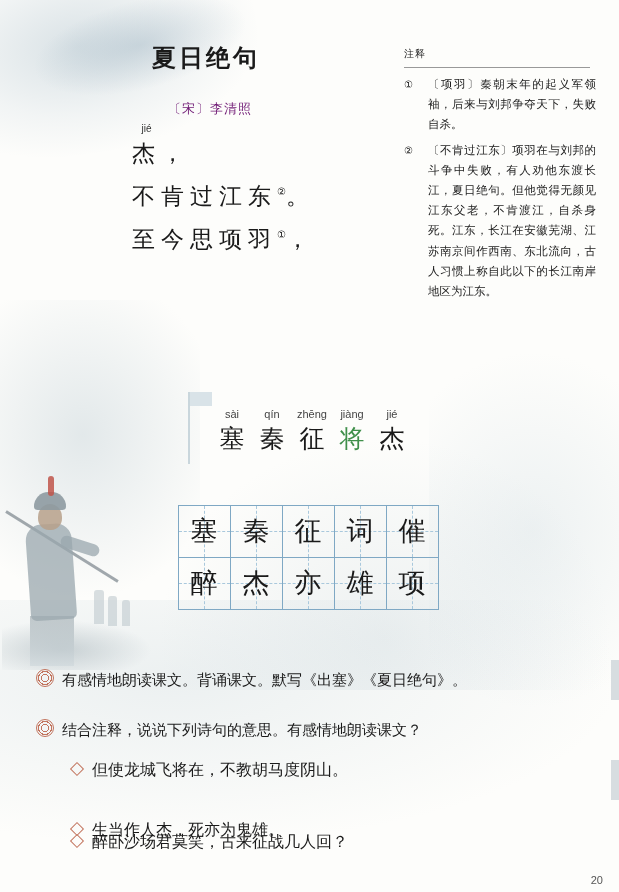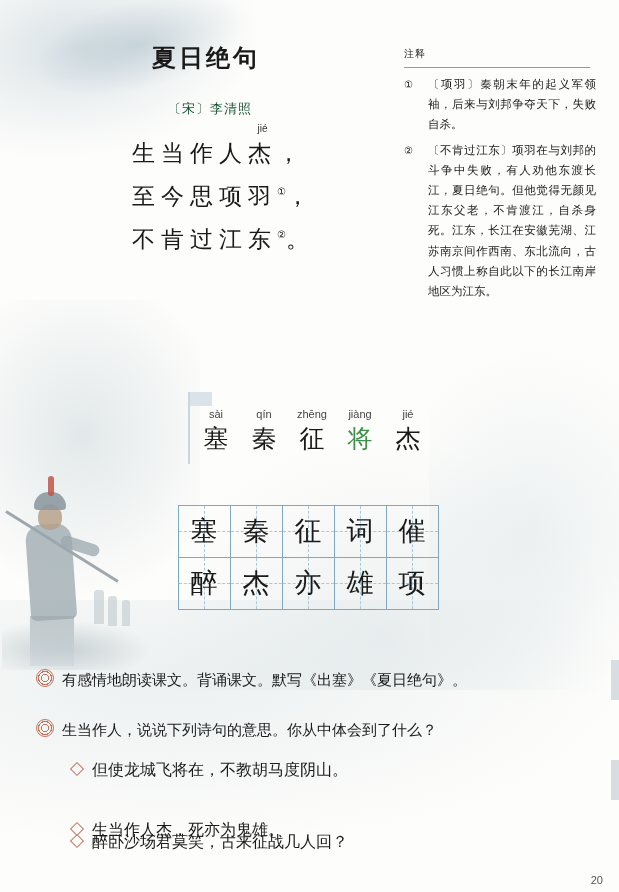--- a/index.html
+++ b/index.html
@@ -40,21 +40,21 @@
     background:radial-gradient(ellipse at 50% 80%, rgba(190,205,212,0.25) 0%, rgba(255,255,255,0) 68%);
   }
 
   
   .poem-title{
     position:absolute;left:152px;top:42px;
     font-size:24px;letter-spacing:3px;font-weight:600;
   }
   .poem-author{
     position:absolute;left:168px;top:100px;
-    font-size:13px;color:#14532d;letter-spacing:1px;
+    font-size:13px;color:#701a75;letter-spacing:1px;
   }
   .poem-lines{position:absolute;left:132px;top:138px;}
   .poem-line{
     font-size:23px;letter-spacing:6px;margin-bottom:12px;
     position:relative;white-space:nowrap;
   }
   .ruby-holder{position:relative;display:inline-block;}
   .ruby-top{
     position:absolute;top:-15px;left:50%;transform:translateX(-50%);
     font-size:10px;letter-spacing:0;font-family:"Liberation Sans",sans-serif;color:#333;
@@ -73,21 +73,21 @@
   .note-item{display:flex;margin-bottom:6px;}
   .note-num{
     flex:0 0 16px;font-family:"Liberation Sans",sans-serif;font-size:10px;
     padding-top:2px;
   }
   .note-body{flex:1;text-align:justify;margin-left:8px;}
 
   
   .pinyin-row{
     position:absolute;left:196px;top:408px;width:232px;
-    display:flex;justify-content:space-between;
+    display:flex;justify-content:center;
   }
   .py-cell{width:40px;text-align:center;}
   .py{font-family:"Liberation Sans",sans-serif;font-size:11px;color:#444;}
   .hz{font-size:25px;margin-top:2px;letter-spacing:0;}
   .hz.green{color:#3f8f4a;}
   .flag-pole{
     position:absolute;left:188px;top:392px;width:2px;height:72px;background:#c9d6dc;
   }
   .flag{
     position:absolute;left:190px;top:392px;width:22px;height:14px;
@@ -190,27 +190,27 @@
 <div class="wash wash-left-mid"></div>
 <div class="wash wash-hill"></div>
 <div class="wash wash-right"></div>
 <div class="wash wash-bottom"></div>
 
 <div class="poem-title">夏日绝句</div>
 <div class="poem-author">〔宋〕李清照</div>
 
 <div class="poem-lines">
   <div class="poem-line">
-    <span>生当作人</span><span class="ruby-holder"><span class="ruby-top">jié</span><span>杰</span></span><span>，</span>
+    <span class="ruby-holder"><span class="ruby-top">jié</span><span>杰</span></span><span>，</span>
+  </div>
+  <div class="poem-line">
+    <span>不肯过江东</span><span class="sup">②</span><span>。</span>
   </div>
   <div class="poem-line">
     <span>至今思项羽</span><span class="sup">①</span><span>，</span>
-  </div>
-  <div class="poem-line">
-    <span>不肯过江东</span><span class="sup">②</span><span>。</span>
   </div>
 </div>
 
 <div class="notes">
   <div class="notes-title">注释</div>
   <div class="notes-rule"></div>
   <div class="note-item">
     <div class="note-num">①</div>
     <div class="note-body">〔项羽〕秦朝末年的起义军领袖，后来与刘邦争夺天下，失败自杀。</div>
   </div>
@@ -291,21 +291,21 @@
       <span>项</span>
     </div>
 </div>
 
 <div class="ex" style="top:668px;width:540px;">
   <span class="ex-bullet"></span>
   <span class="ex-text">有感情地朗读课文。背诵课文。默写《出塞》《夏日绝句》。</span>
 </div>
 <div class="ex" style="top:718px;width:540px;">
   <span class="ex-bullet"></span>
-  <span class="ex-text">生当作人，说说下列诗句的意思。你从中体会到了什么？</span>
+  <span class="ex-text">结合注释，说说下列诗句的意思。有感情地朗读课文？</span>
 </div>
 
 <div class="sub" style="top:760px;">
   <span class="diamond"></span>
   <span class="sub-text">但使龙城飞将在，不教胡马度阴山。</span>
 </div>
 <div class="sub" style="top:832px;">
   <span class="diamond"></span>
   <span class="sub-text">醉卧沙场君莫笑，古来征战几人回？</span>
 </div>

